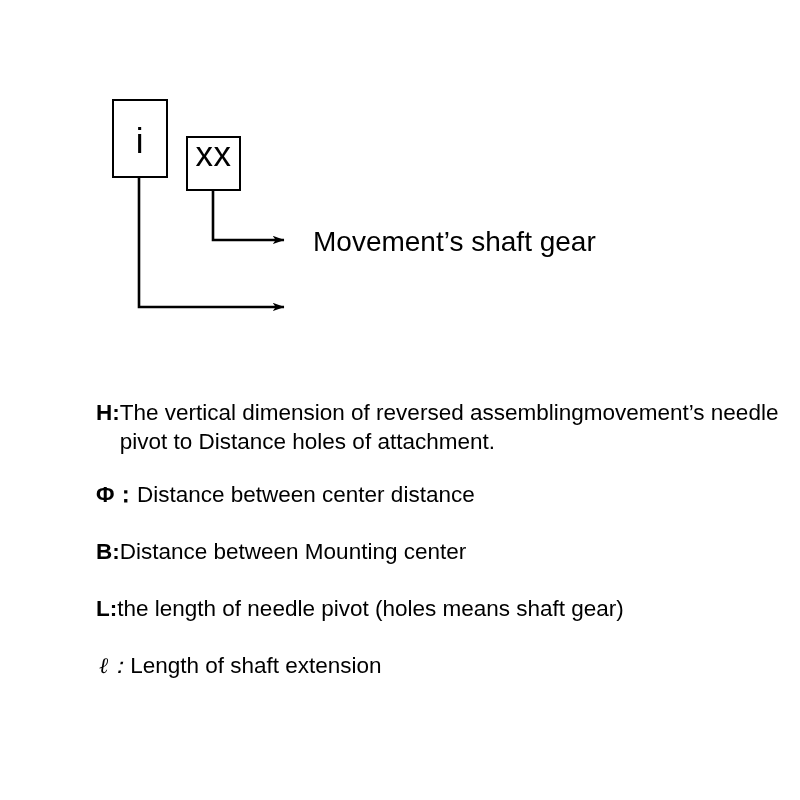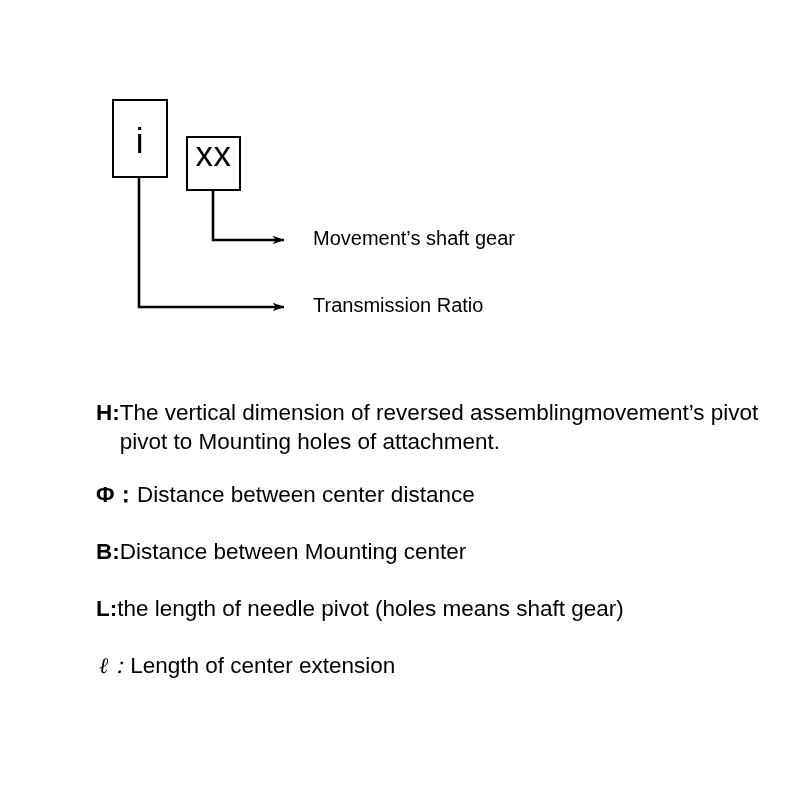--- a/index.html
+++ b/index.html
@@ -56,21 +56,21 @@
     font-size: 35px;
     line-height: 1;
     letter-spacing: 0.5px;
     padding-bottom: 18px;
     white-space: nowrap;
   }
 
   
   .callout-label {
     position: absolute;
-    font-size: 20px;
+    font-size: 28px;
     line-height: 1;
     white-space: nowrap;
   }
   #label-shaft {
     left: 313px;
     top: 228px;
   }
   #label-ratio {
     left: 313px;
     top: 295px;
@@ -142,43 +142,42 @@
   <div class="code-box" id="box-ratio">
     <span class="glyph">i</span>
   </div>
 
   <div class="code-box" id="box-shaft">
     <span class="glyph">xx</span>
   </div>
 
   <div class="callout-label" id="label-shaft">Movement’s shaft gear</div>
 
-  <div class="callout-label" id="label-ratio">Transmission Ratio</div>
 </div>
 
 <div id="legend">
 
   <div class="legend-row" id="legend-row-h">
     <span class="legend-key">H:</span>
-    <span class="legend-text">The vertical dimension of reversed assemblingmovement’s pivot pivot to Mounting holes of attachment.</span>
+    <span class="legend-text">The vertical dimension of reversed assemblingmovement’s needle pivot to Distance holes of attachment.</span>
   </div>
 
   <div class="legend-row" id="legend-row-phi">
     <span class="legend-key">Φ：</span>
     <span class="legend-text">Distance between center distance</span>
   </div>
 
   <div class="legend-row" id="legend-row-b">
     <span class="legend-key">B:</span>
     <span class="legend-text">Distance between Mounting center</span>
   </div>
 
   <div class="legend-row" id="legend-row-l">
     <span class="legend-key">L:</span>
     <span class="legend-text">the length of needle pivot (holes means shaft gear)</span>
   </div>
 
   <div class="legend-row" id="legend-row-ell">
     <span class="legend-key">ℓ：</span>
-    <span class="legend-text">Length of center extension</span>
+    <span class="legend-text">Length of shaft extension</span>
   </div>
 
 </div>
 
 </body></html>

